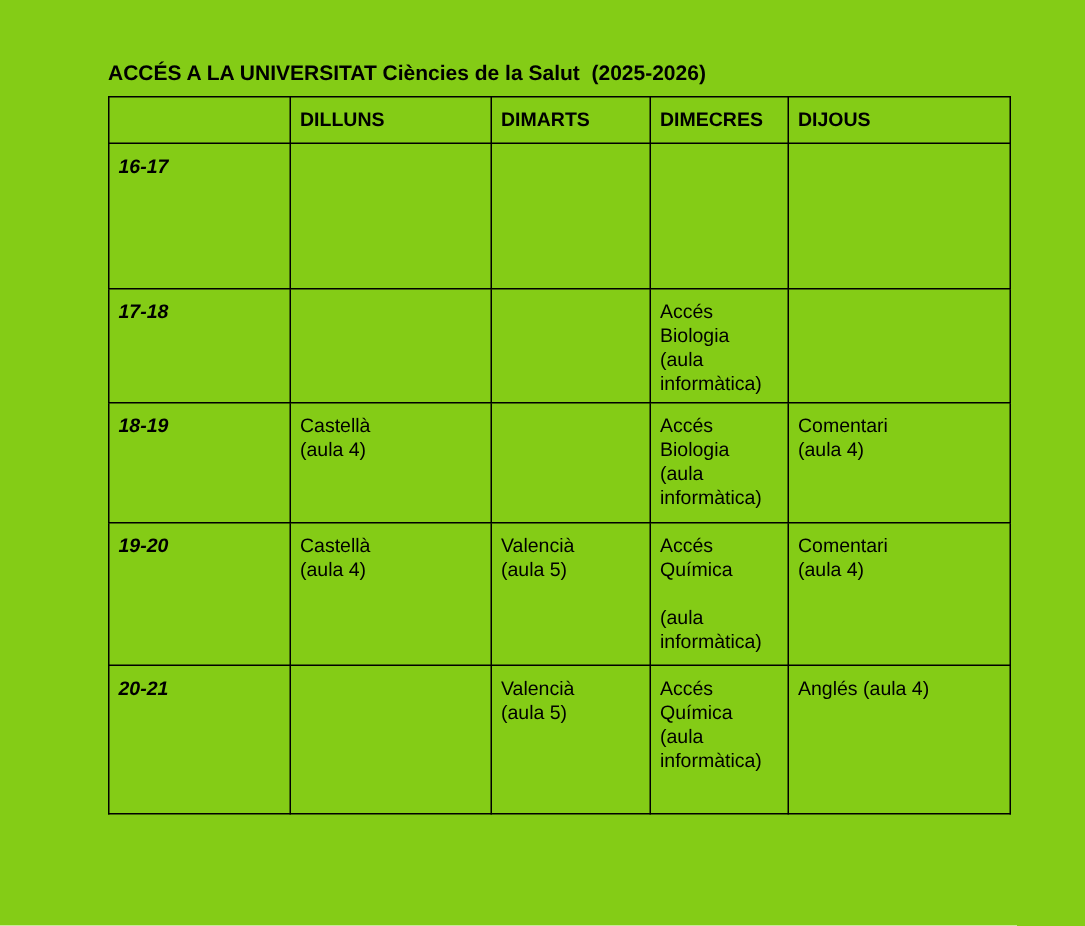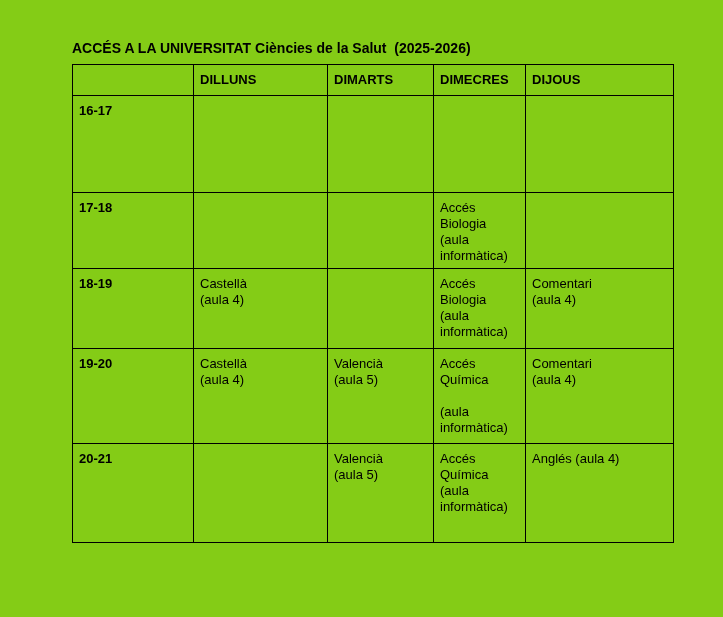--- a/index.html
+++ b/index.html
@@ -43,20 +43,21 @@
     font-size: 13px;
     line-height: 16px;
     white-space: pre-line;
     overflow: hidden;
   }
   table.timetable th {
     font-weight: bold;
   }
   td.time-cell {
     font-weight: bold;
+    font-style: italic;
   }
   tr.header-row   { height: 31px; }
   tr.row-0        { height: 97px; }
   tr.row-1        { height: 73px; margin-left: 47px; }
   tr.row-2        { height: 80px; padding-left: 44px; }
   tr.row-3        { height: 95px; }
   tr.row-4        { height: 99px; }
 </style>
 </head>
 <body>

